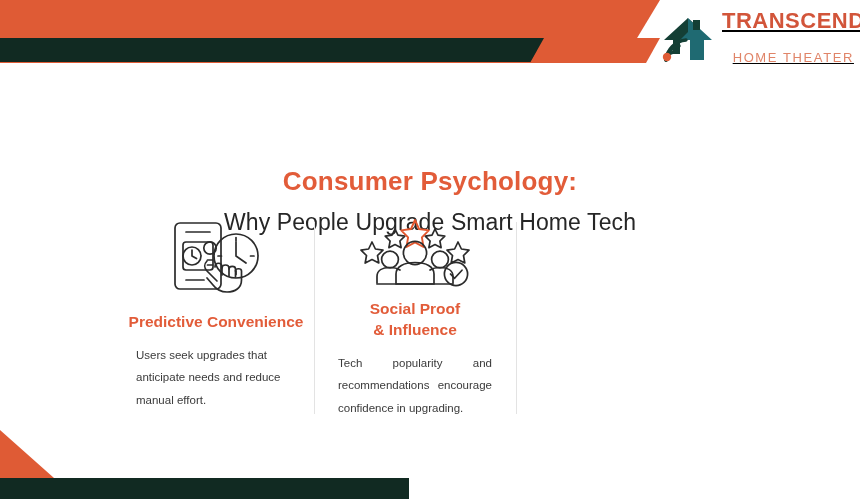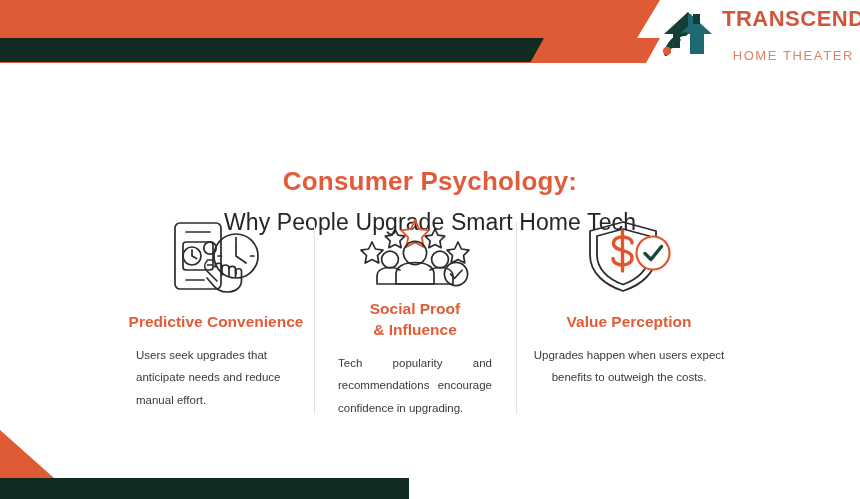--- a/index.html
+++ b/index.html
@@ -60,22 +60,23 @@
     width: 409px; height: 21px;
     background: #112A22;
   }
 
   
   .logo {
     position: absolute;
     left: 660px; top: 8px;
     width: 192px; height: 56px;
     display: flex;
-    align-items: flex-start;
+    align-items: flex-end;
     gap: 6px;
+    text-decoration: underline;
   }
   .logo-mark { width: 56px; height: 50px; flex: 0 0 auto; }
   .logo-text { display: flex; flex-direction: column; align-items: center; line-height: 1; }
   .logo-title {
     font-size: 22px;
     font-weight: bold;
     letter-spacing: 0.5px;
     color: #D2553A;
     font-family: "Liberation Sans", sans-serif;
   }
@@ -255,37 +256,19 @@
           </g>
         </svg>
       </div>
       <div class="col-head wrap">
         <span>Social Proof</span><br>
         <span>&amp; Influence</span>
       </div>
       <div class="col-body">Tech popularity and recommendations encourage confidence in upgrading.</div>
     </div>
 
-    <div class="col col-3">
-      <div class="col-icon">
-        <svg width="100" height="76" viewBox="0 0 100 76">
-          <g fill="none" stroke="#2B2B2B" stroke-width="1.8" stroke-linecap="round" stroke-linejoin="round">
-            <path d="M44 3 L77 12 L77 36 C77 54 62 66 44 72 C26 66 11 54 11 36 L11 12 Z"></path>
-            <path d="M44 10 L70 17 L70 36 C70 50.5 58 60.5 44 65.5 C30 60.5 18 50.5 18 36 L18 17 Z"></path>
-          </g>
-          <g fill="none" stroke="#E2552C" stroke-width="3.4" stroke-linecap="round" stroke-linejoin="round">
-            <path d="M53 24 C53 20 48 18 43.5 18 C38 18 34.5 20.5 34.5 24.5 C34.5 33 53 29.5 53 39 C53 43.5 48.5 46 43.5 46 C38.5 46 34 43.5 34 39.5"></path>
-            <line x1="43.5" y1="12" x2="43.5" y2="52"></line>
-          </g>
-          <circle cx="74" cy="34" r="16.5" fill="#ffffff" stroke="#E2552C" stroke-width="2.2"></circle>
-          <path d="M66 34.5 L72 40.5 L82.5 27.5" fill="none" stroke="#1B4638" stroke-width="3.4" stroke-linecap="round" stroke-linejoin="round"></path>
-        </svg>
-      </div>
-      <div class="col-head">Value Perception</div>
-      <div class="col-body">Upgrades happen when users expect benefits to outweigh the costs.</div>
-    </div>
 
   </div>
 
   <div class="deco-bot-orange"></div>
   <div class="deco-bot-green"></div>
 
 </div>
 
 </body></html>

